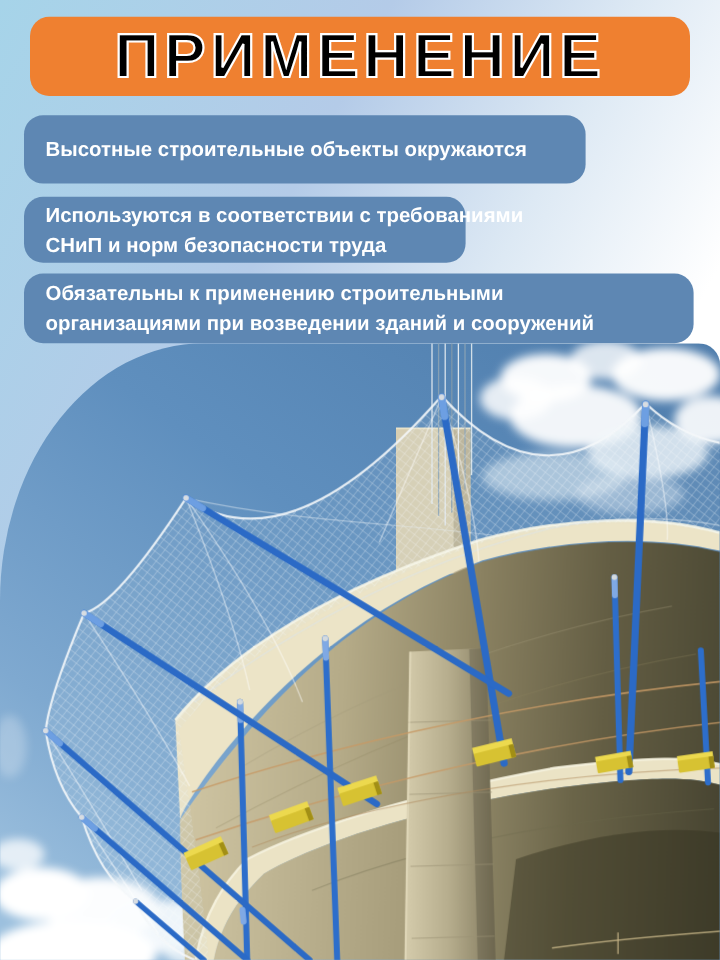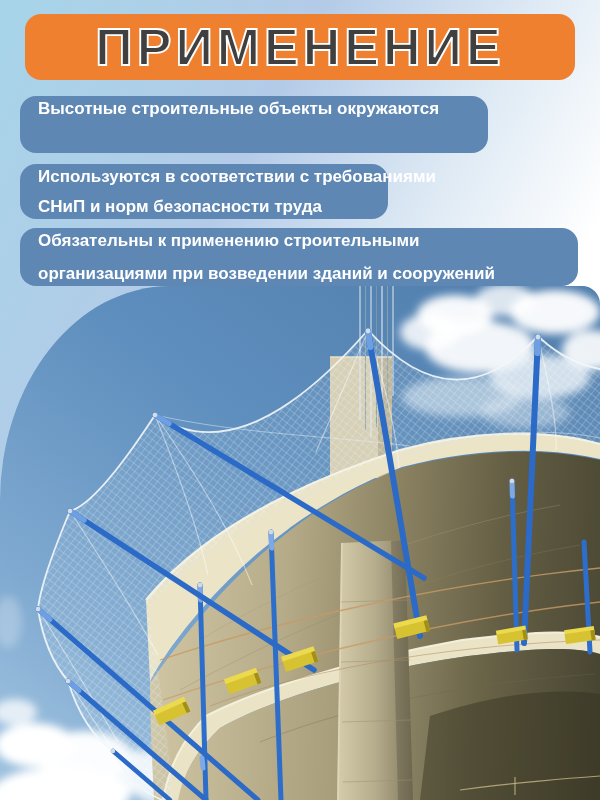--- a/index.html
+++ b/index.html
@@ -7,27 +7,27 @@
     position:relative;width:600px;height:800px;overflow:hidden;
     background:linear-gradient(118deg,#a6d4e9 0%,#b4cbe8 32%,#dde9f4 52%,#ffffff 70%);
     font-family:"Liberation Sans",sans-serif;
   }
   .banner{
     position:absolute;left:25px;top:14px;width:550px;height:66px;
     background:#ef8030;border-radius:16px;
     display:flex;align-items:center;justify-content:center;
   }
   .banner h1{
-    margin:0;color:#404040;font-size:52px;font-weight:bold;letter-spacing:4px;
+    margin:0;color:#000000;font-size:52px;font-weight:bold;letter-spacing:4px;
     -webkit-text-stroke:1.8px #ffffff;line-height:1;
   }
   .note{
     position:absolute;left:20px;background:#5e87b3;border-radius:16px;
     color:#ffffff;font-size:17px;font-weight:600;line-height:25px;
-    display:flex;flex-direction:column;justify-content:space-between;
+    display:flex;flex-direction:column;justify-content:center;
     padding-left:18px;box-sizing:border-box;
   }
   .note span{display:block;white-space:nowrap;}
   #note1{top:96px;width:468px;height:57px;}
   #note2{top:164px;width:368px;height:55px;}
   #note3{top:228px;width:558px;height:58px;}
   .photo{
     position:absolute;left:0;top:286px;width:600px;height:514px;
     border-radius:170px 18px 0 0 / 215px 18px 0 0;overflow:hidden;
   }

